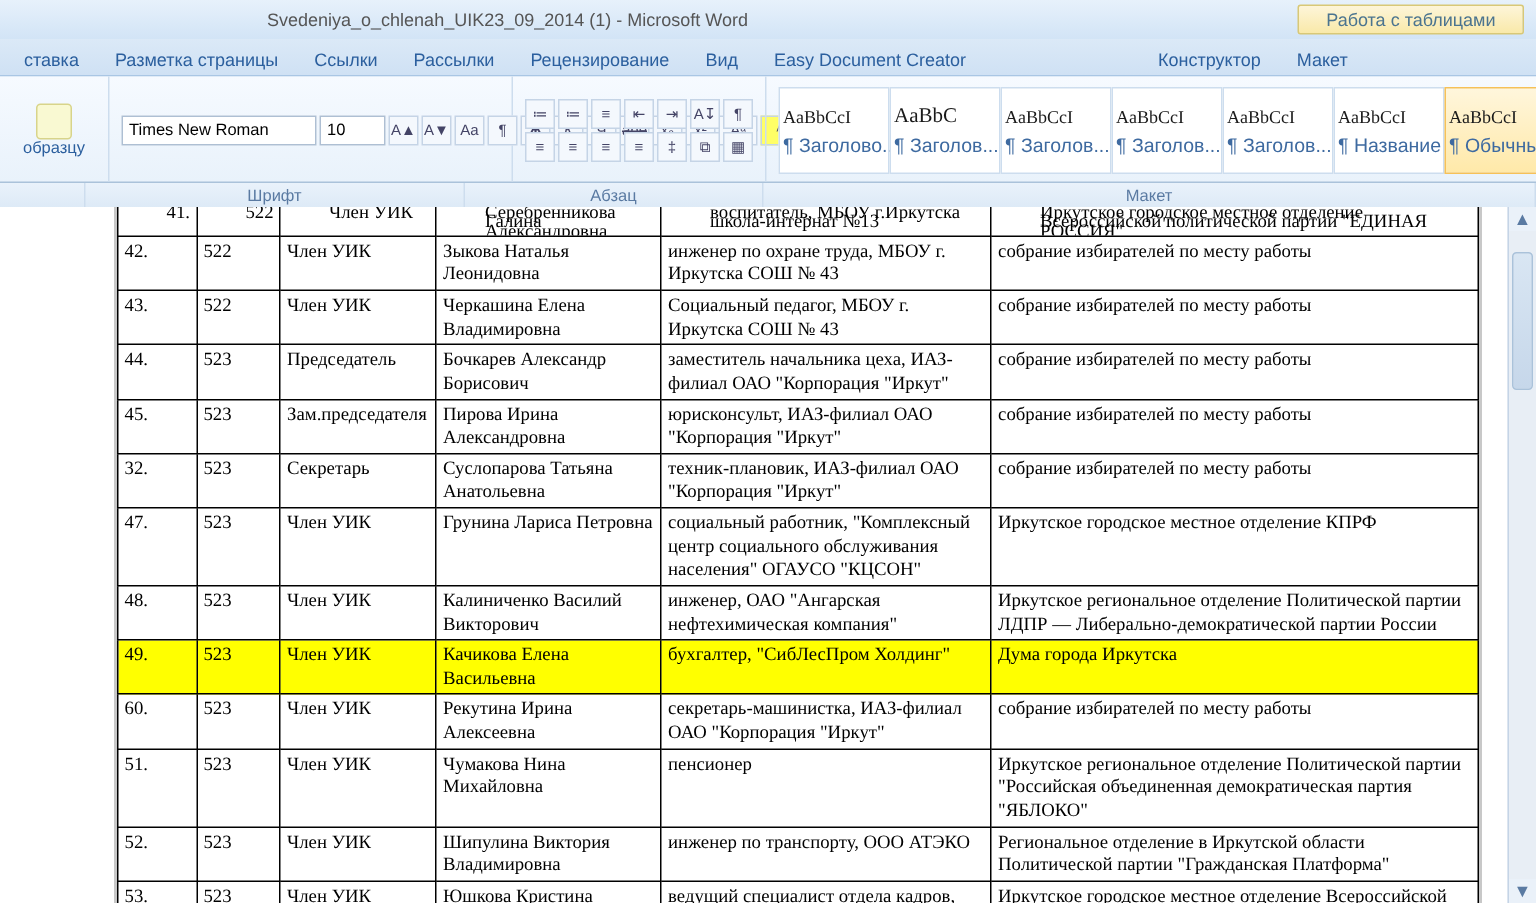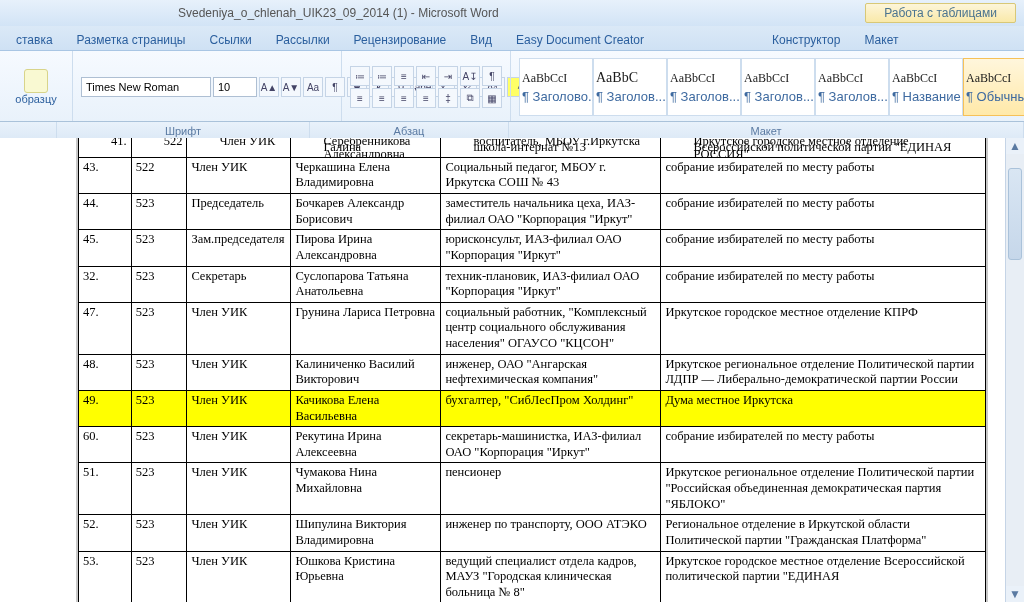--- a/index.html
+++ b/index.html
@@ -214,20 +214,28 @@
         <tbody id="doc-rows">
               <tr class="first cutrow">
                 <td>41.</td>
                 <td>522</td>
                 <td>Член УИК</td>
                 <td>Серебренникова Галина Александровна</td>
                 <td>воспитатель, МБОУ г.Иркутска школа-интернат №13</td>
                 <td>Иркутское городское местное отделение Всероссийской политической партии "ЕДИНАЯ РОССИЯ"</td>
               </tr>
               <tr>
+                <td>42.</td>
+                <td>522</td>
+                <td>Член УИК</td>
+                <td>Зыкова Наталья Леонидовна</td>
+                <td>инженер по охране труда, МБОУ г. Иркутска СОШ № 43</td>
+                <td>собрание избирателей по месту работы</td>
+              </tr>
+              <tr>
                 <td>43.</td>
                 <td>522</td>
                 <td>Член УИК</td>
                 <td>Черкашина Елена Владимировна</td>
                 <td>Социальный педагог, МБОУ г. Иркутска СОШ № 43</td>
                 <td>собрание избирателей по месту работы</td>
               </tr>
               <tr>
                 <td>44.</td>
                 <td>523</td>
@@ -267,21 +275,21 @@
                 <td>Калиниченко Василий Викторович</td>
                 <td>инженер, ОАО "Ангарская нефтехимическая компания"</td>
                 <td>Иркутское региональное отделение Политической партии ЛДПР — Либерально-демократической партии России</td>
               </tr>
               <tr class="hl">
                 <td>49.</td>
                 <td>523</td>
                 <td>Член УИК</td>
                 <td>Качикова Елена Васильевна</td>
                 <td>бухгалтер, "СибЛесПром Холдинг"</td>
-                <td>Дума местное Иркутска</td>
+                <td>Дума города Иркутска</td>
               </tr>
               <tr>
                 <td>60.</td>
                 <td>523</td>
                 <td>Член УИК</td>
                 <td>Рекутина Ирина Алексеевна</td>
                 <td>секретарь-машинистка, ИАЗ-филиал ОАО "Корпорация "Иркут"</td>
                 <td>собрание избирателей по месту работы</td>
               </tr>
               <tr>

